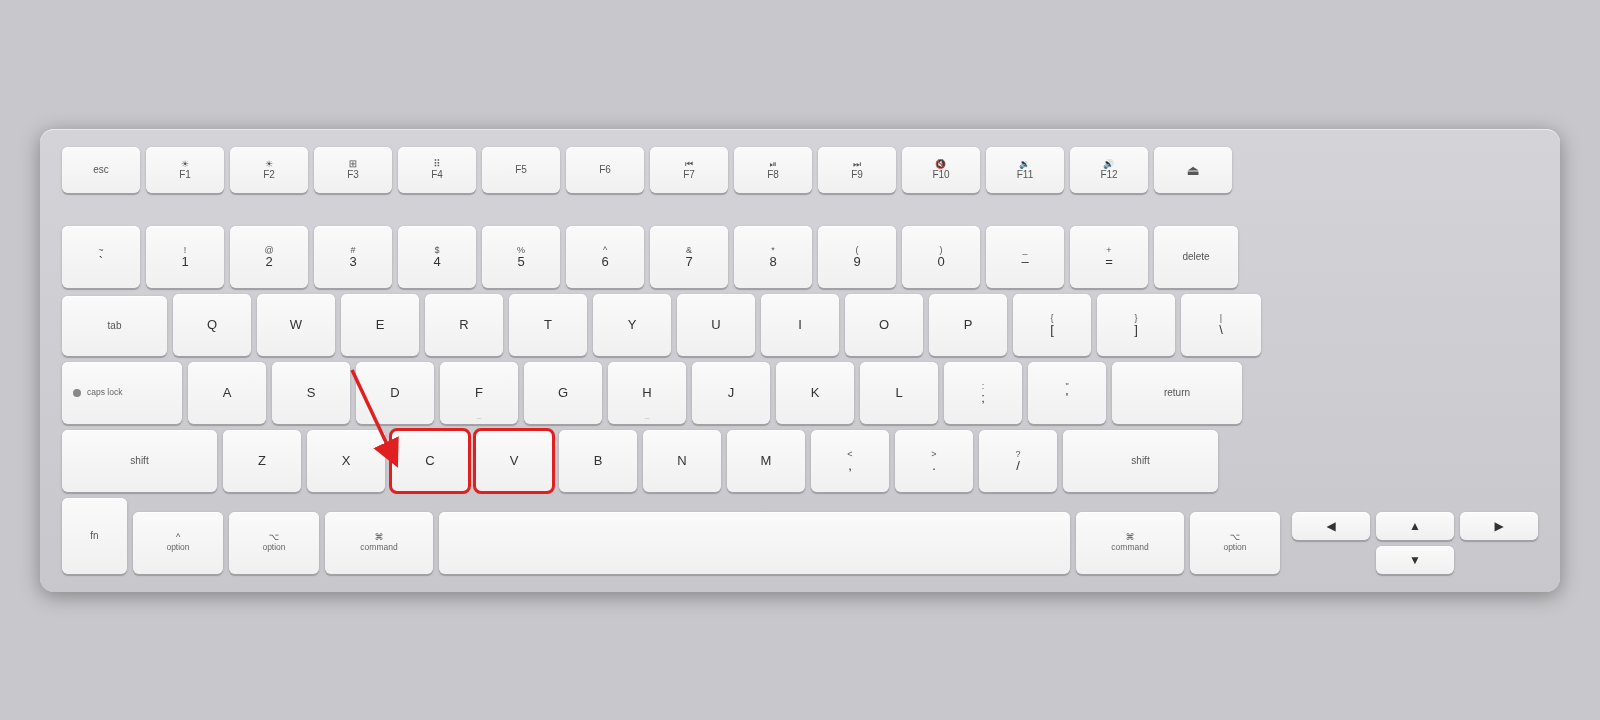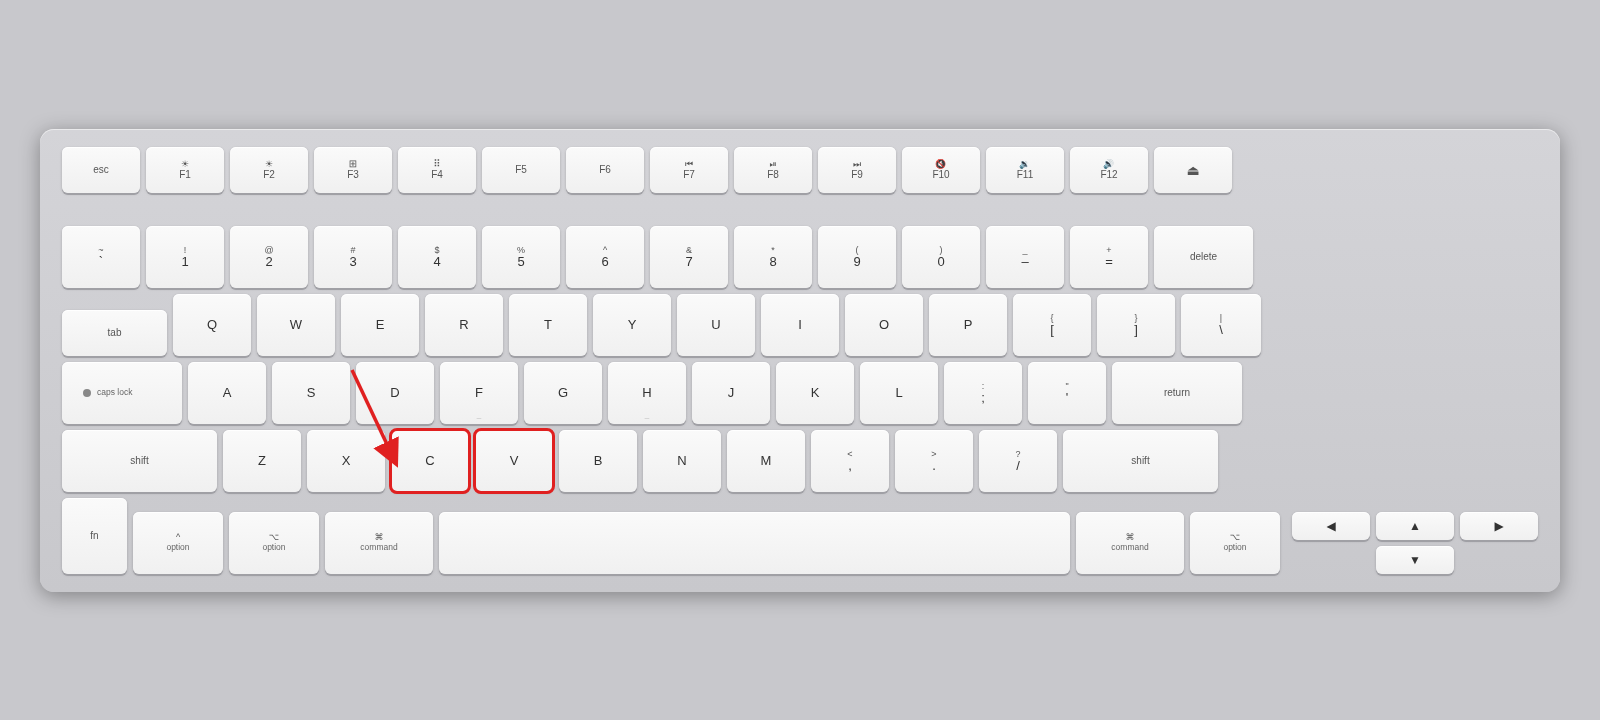--- a/index.html
+++ b/index.html
@@ -73,25 +73,25 @@
       font-size: 8.5px;
       color: #666;
       text-align: center;
       line-height: 1.2;
     }
 
     
     .k-std { width: 78px; height: 62px; }
     .k-fn  { width: 78px; height: 46px; }
     .k-esc { width: 78px; height: 46px; }
-    .k-tab  { width: 105px; height: 46px; }
+    .k-tab  { width: 105px; height: 60px; }
     .k-caps { width: 120px; height: 62px; }
     .k-shift-l { width: 155px; height: 62px; }
     .k-shift-r { width: 155px; height: 62px; }
-    .k-delete { width: 99px; height: 62px; margin-top: 27px; }
+    .k-delete { width: 84px; height: 62px; margin-top: 27px; }
     .k-return { width: 130px; height: 62px; }
     .k-fn-key { width: 65px; height: 76px; }
     .k-control { width: 90px; height: 62px; }
     .k-option  { width: 90px; height: 62px; }
     .k-command { width: 108px; height: 62px; }
     .k-space   { height: 62px; flex: 1; }
     .k-pipe    { width: 80px; height: 62px; }
     .k-eject   { width: 78px; height: 46px; }
 
     .arrow-cluster {
@@ -282,21 +282,21 @@
         <span class="key-label-top">}</span>
         <span class="key-label-main">]</span>
       </div>
       <div class="key k-pipe">
         <span class="key-label-top">|</span>
         <span class="key-label-main">\</span>
       </div>
     </div>
 
     <div class="key-row">
-      <div class="key k-caps" style="flex-direction:row; gap:6px; justify-content:flex-start; padding-left:21px;">
+      <div class="key k-caps" style="flex-direction:row; gap:6px; justify-content:flex-start; padding-left:11px;">
         <span style="width:8px;height:8px;border-radius:50%;background:#888;display:inline-block;flex-shrink:0;"></span>
         <span class="key-label-small">caps lock</span>
       </div>
       <div class="key k-std">
         <span class="key-label-main">A</span>
       </div>
       <div class="key k-std">
         <span class="key-label-main">S</span>
       </div>
       <div class="key k-std">

